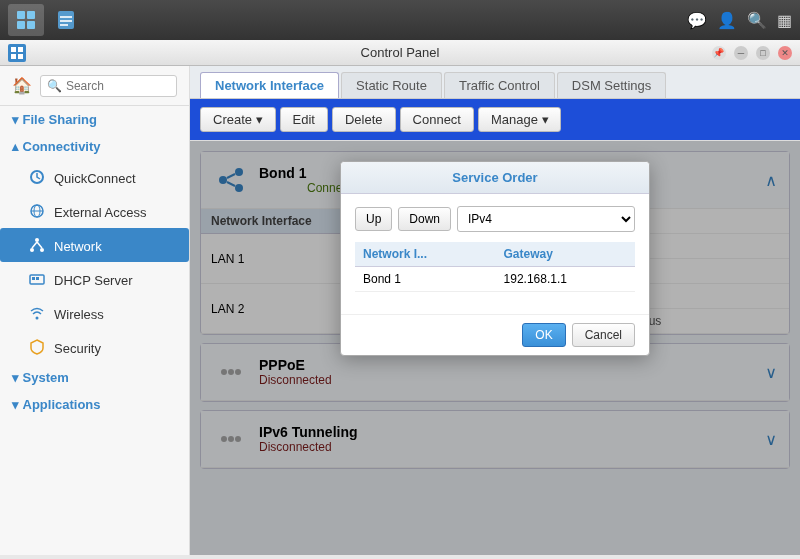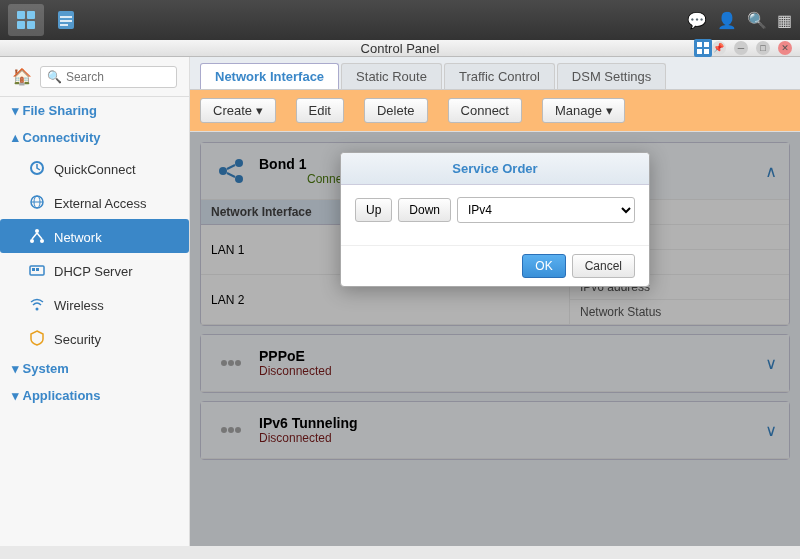--- a/index.html
+++ b/index.html
@@ -1,25 +1,25 @@
 <!DOCTYPE html>
 <html><head>
   <meta charset="utf-8">
   <style>
     * { box-sizing: border-box; margin: 0; padding: 0; font-family: 'Segoe UI', Arial, sans-serif; font-size: 13px; }
     body { width: 800px; height: 559px; overflow: hidden; background: #e8e8e8; }
 
     
     .titlebar {
-      height: 17px;
+      height: 26px;
       background: linear-gradient(to bottom, #f5f5f5, #e0e0e0);
       border-bottom: 1px solid #bbb;
       display: flex;
       align-items: center;
-      justify-content: flex-end;
+      justify-content: space-between;
       padding: 0 8px;
     }
     .titlebar-left { display: flex; align-items: center; gap: 6px; }
     .titlebar-icon { width: 18px; height: 18px; background: #3a87c8; border-radius: 2px; display: flex; align-items: center; justify-content: center; color: white; font-size: 10px; }
     .titlebar-title { font-size: 13px; color: #333; flex: 1; text-align: center; position: absolute; left: 0; right: 0; pointer-events: none; }
     .titlebar-controls { display: flex; align-items: center; gap: 8px; }
     .titlebar-btn { width: 14px; height: 14px; border-radius: 50%; border: none; cursor: pointer; font-size: 9px; display: flex; align-items: center; justify-content: center; color: #555; background: #ccc; }
 
     
     .top-taskbar {
@@ -123,22 +123,22 @@
       color: #3a87c8;
       font-weight: bold;
       border-color: #aac;
     }
 
     
     .toolbar {
       display: flex;
       align-items: center;
       padding: 8px 10px;
-      gap: 20px;
-      background: #fdba74;
+      gap: 4px;
+      background: #1d4ed8;
       border-bottom: 1px solid #ddd;
     }
     .btn {
       padding: 4px 12px;
       border: 1px solid #bbb;
       background: linear-gradient(to bottom, #fefefe, #e8e8e8);
       border-radius: 3px;
       cursor: pointer;
       font-size: 12px;
       color: #333;
@@ -563,20 +563,34 @@
           <div class="dialog-title">Service Order</div>
           <div class="dialog-body">
             <div class="dialog-row">
               <button class="dialog-btn-sm">Up</button>
               <button class="dialog-btn-sm">Down</button>
               <select class="dialog-select">
                 <option>IPv4</option>
                 <option>IPv6</option>
               </select>
             </div>
+            <table class="dialog-table">
+              <thead>
+                <tr>
+                  <th>Network I...</th>
+                  <th>Gateway</th>
+                </tr>
+              </thead>
+              <tbody>
+                <tr>
+                  <td>Bond 1</td>
+                  <td>192.168.1.1</td>
+                </tr>
+              </tbody>
+            </table>
           </div>
           <div class="dialog-footer">
             <button class="btn btn-primary">OK</button>
             <button class="btn">Cancel</button>
           </div>
         </div>
       </div>
 
     </div>
   </div>

